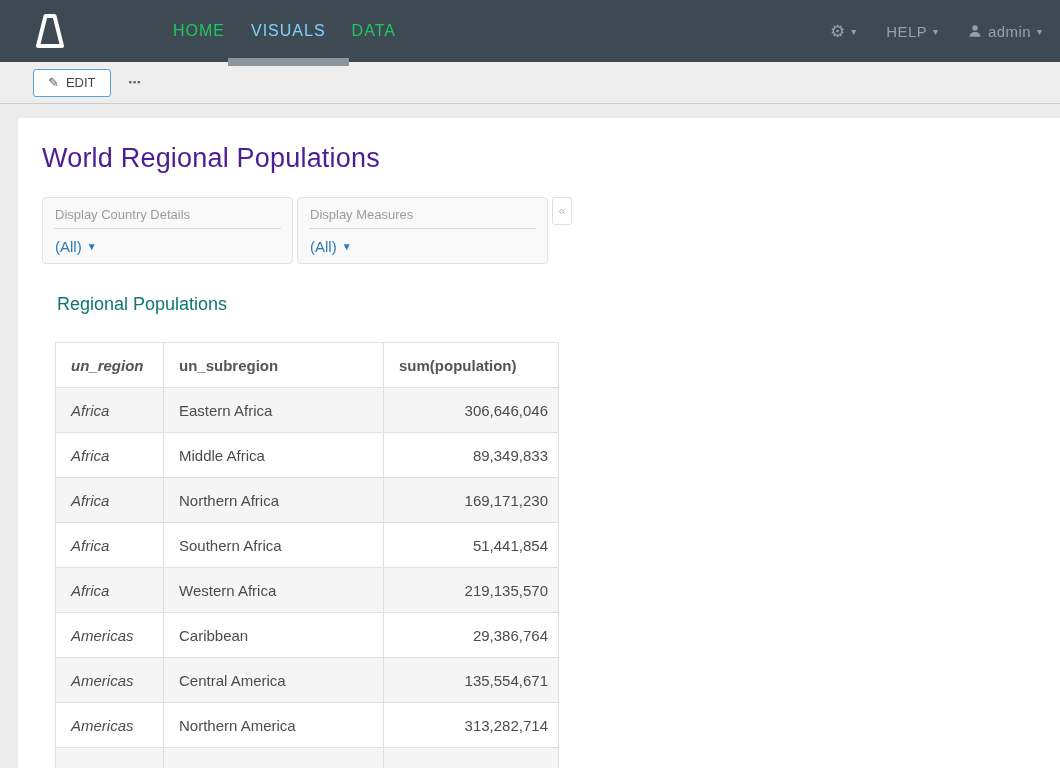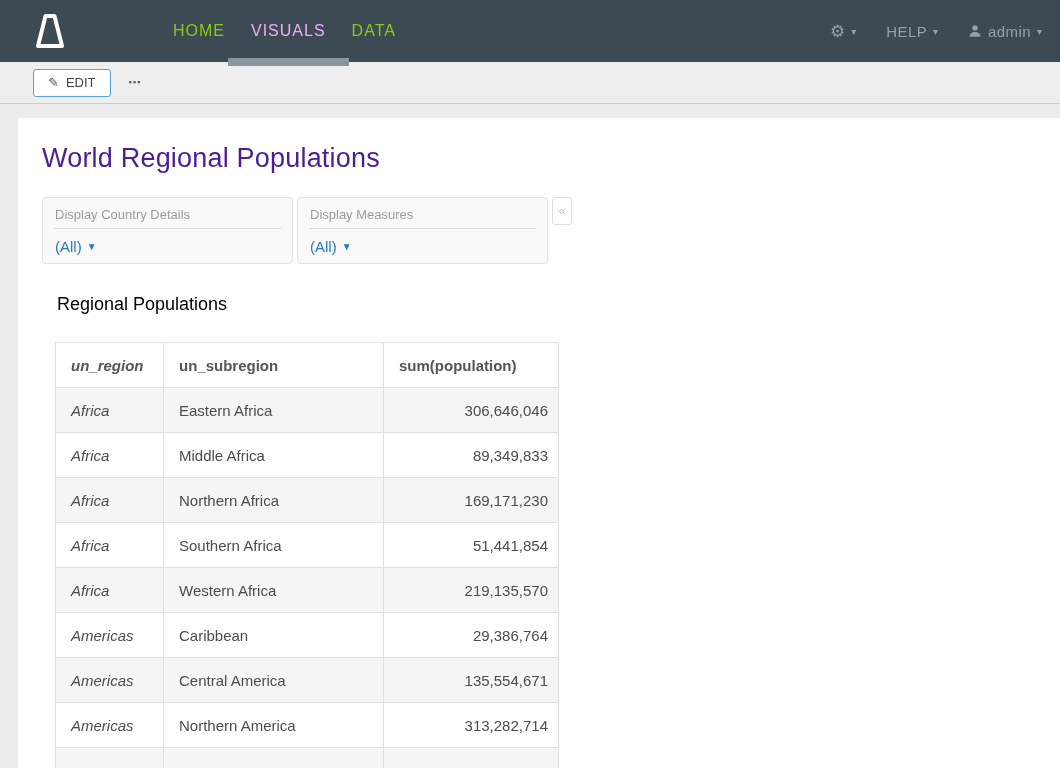--- a/index.html
+++ b/index.html
@@ -20,24 +20,24 @@
   .brand { display:flex; align-items:center; cursor:pointer; }
   .brand-logo { width:28px; height:34px; display:block; }
   .brand-text {
     color:#ffffff; font-size:19px; font-weight:bold;
     letter-spacing:0.5px; margin-left:14px; white-space:nowrap;
   }
   .nav-tabs { display:flex; margin-left:96px; height:62px; }
   .nav-tab {
     position:relative; display:flex; align-items:center;
     height:62px; padding:0 13px;
-    color:#84cc16; font-size:16px; letter-spacing:1px;
+    color:#22c55e; font-size:16px; letter-spacing:1px;
     cursor:pointer; white-space:nowrap;
   }
-  .nav-tab.active { color:#f0abfc; }
+  .nav-tab.active { color:#7dd3fc; }
   .nav-tab.active .tab-underline {
     position:absolute; left:-10px; right:-10px; bottom:-4px;
     height:8px; background:#8b959d;
   }
   .nav-right {
     margin-left:auto; display:flex; align-items:center;
     color:#95a1a9; font-size:15px;
   }
   .nav-menu { display:flex; align-items:center; cursor:pointer; margin-left:30px; white-space:nowrap; }
   .gear-glyph { font-size:17px; line-height:1; }
@@ -99,21 +99,21 @@
   .filter-caret { font-size:10px; margin-left:5px; color:#2a7abc; }
   .collapse-button {
     width:20px; height:28px;
     background:#ffffff; border:1px solid #ddd; border-radius:3px;
     color:#c0c0c0; font-size:13px; line-height:26px; text-align:center;
     cursor:pointer; padding:0;
   }
 
   
   .visual { margin:30px 0 0 13px; }
-  .visual-title { font-size:18px; font-weight:400; color:#000000; padding-left:2px; }
+  .visual-title { font-size:18px; font-weight:400; color:#0f766e; padding-left:2px; }
   table.data-table {
     border-collapse:collapse; margin-top:27px;
     font-size:15px; color:#4c4c4c;
     background:#ffffff;
   }
   .data-table th, .data-table td {
     border:1px solid #dfdfdf;
     padding:13px 15px; text-align:left;
     height:45px; vertical-align:middle;
   }

